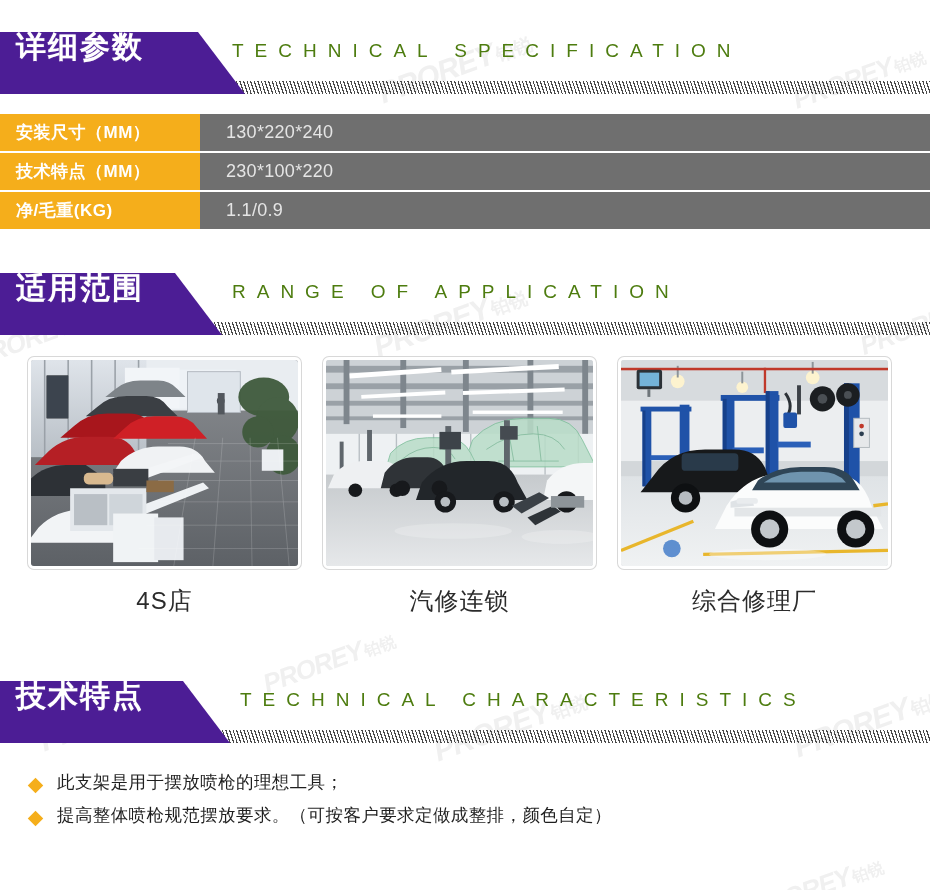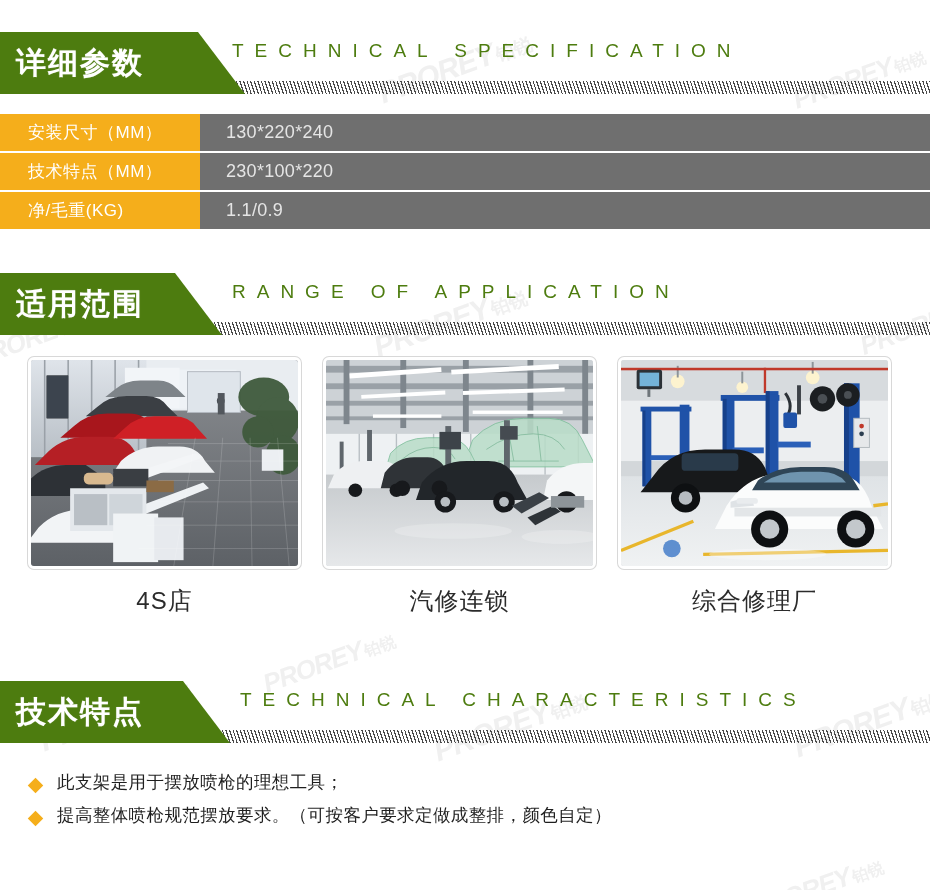--- a/index.html
+++ b/index.html
@@ -25,22 +25,22 @@
   }
   .wm .cn { font-style:normal; font-size:.62em; letter-spacing:0; margin-left:2px; }
   .wm-a { font-size:30px; }
   .wm-b { font-size:26px; }
 
   
   .section-head { position:relative; height:62px; margin-top:6px; }
   .band {
     position:absolute; left:0; top:0;
     height:62px;
-    background:#4d7c0f;
-    display:flex; align-items:center;
+    background:#4c1d95;
+    display:flex; align-items:flex-start;
     padding-left:16px;
     z-index:3;
   }
   .band-1 { width:245px; clip-path:polygon(0 0, 198px 0, 245px 62px, 0 62px); }
   .band-2 { width:222px; clip-path:polygon(0 0, 175px 0, 222px 62px, 0 62px); }
   .band-3 { width:230px; clip-path:polygon(0 0, 183px 0, 230px 62px, 0 62px); }
   .band-cn {
     color:#ffffff;
     font-size:30px;
     font-weight:bold;
@@ -78,23 +78,23 @@
   .hatch-3 { left:158px; clip-path:polygon(46px 0, 100% 0, 100% 100%, 0 100%); }
 
   
   .spec-table { margin-top:20px; width:930px; }
   .spec-row { display:flex; height:37px; margin-bottom:2px; }
   .spec-key {
     width:200px;
     background:#F5AE1B;
     color:#ffffff;
     font-size:17px;
-    font-weight:normal;
+    font-weight:bold;
     display:flex; align-items:center;
-    padding-left:28px;
+    padding-left:16px;
     letter-spacing:.5px;
   }
   .spec-val {
     flex:1;
     background:#6f6f6f;
     color:#e5e5e5;
     font-size:18px;
     display:flex; align-items:center;
     padding-left:26px;
     letter-spacing:.3px;

